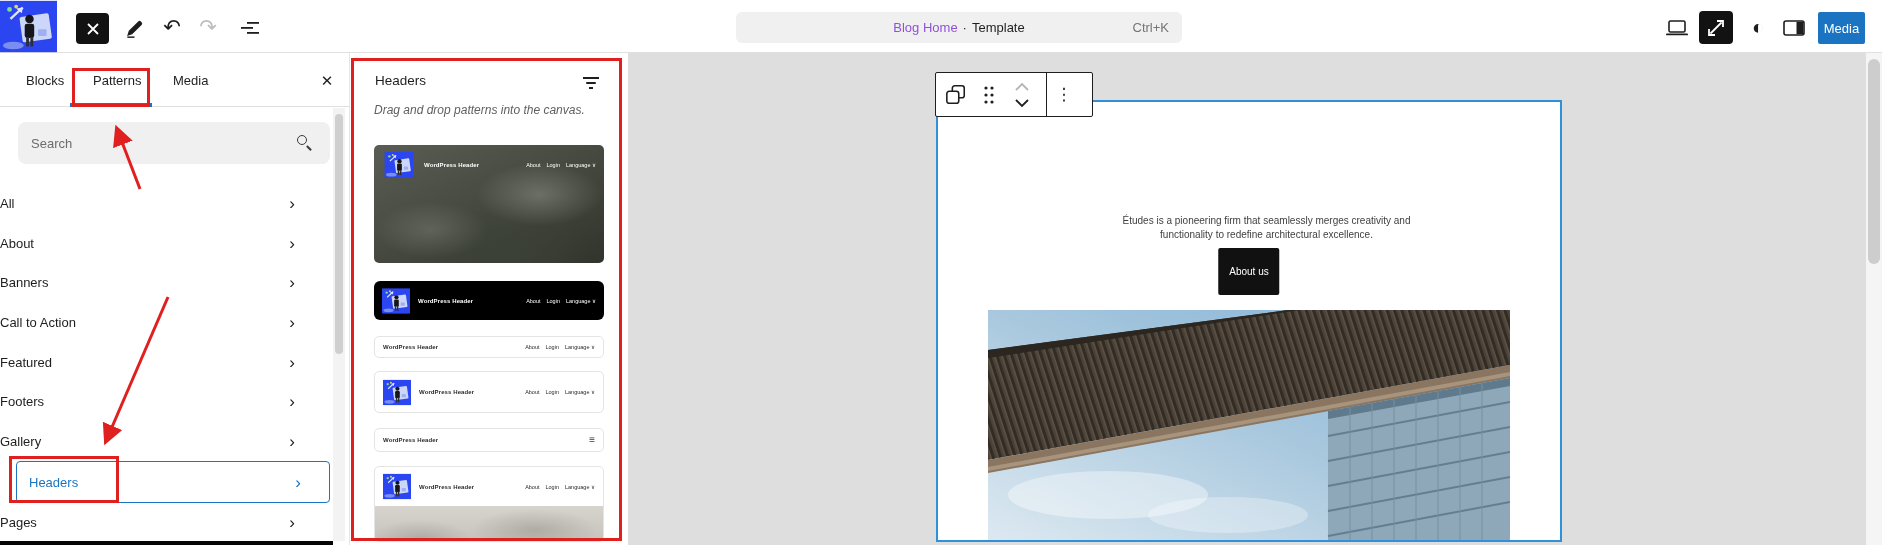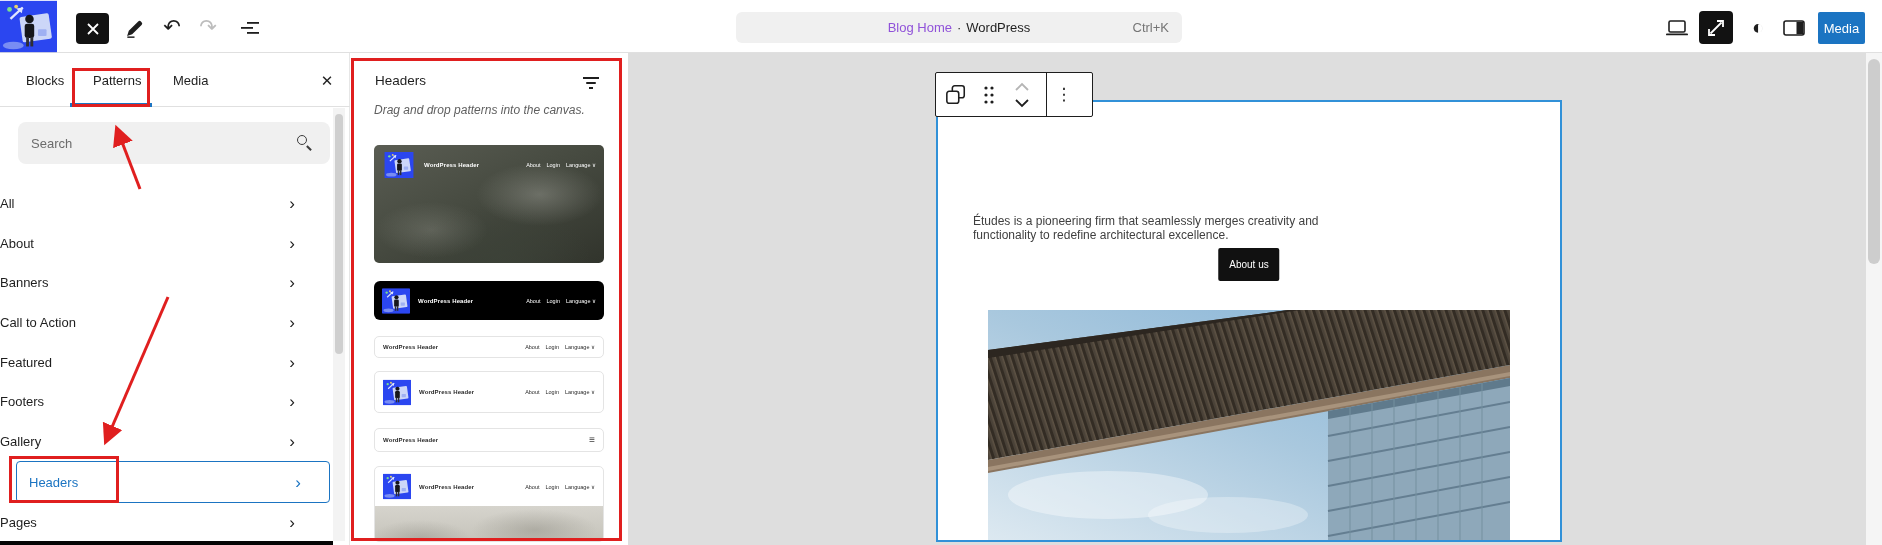--- a/index.html
+++ b/index.html
@@ -80,23 +80,23 @@
   .fog-light{background:
       radial-gradient(ellipse 90px 30px at 70% 60%, rgba(120,118,108,.35), transparent 70%),
       radial-gradient(ellipse 70px 26px at 20% 80%, rgba(110,108,100,.28), transparent 70%),
       linear-gradient(#d6d4cd,#c3c1b8);}
 
   
   .canvas{position:absolute;left:628px;top:53px;width:1254px;height:492px;background:#dedede;z-index:5;}
   .page{position:absolute;left:308px;top:47px;width:626px;height:442px;background:#fff;border:2px solid #3191d8;overflow:hidden;}
   .page-heading{position:absolute;left:0;top:38px;width:100%;text-align:center;
                 font-family:"Liberation Serif",serif;font-weight:400;font-size:25px;line-height:31px;color:#111;}
-  .page-sub{position:absolute;left:0;top:112px;width:100%;font-size:12px;line-height:14px;color:#3f3f3f;padding-left:35px;}
+  .page-sub{position:absolute;left:0;top:112px;width:100%;text-align:center;font-size:10px;line-height:14px;color:#3f3f3f;padding-left:35px;}
   .page-cta{position:absolute;left:50%;top:146px;transform:translateX(-50%);background:#111;color:#fff;
-            font-size:10px;padding:11px 11px;border-radius:2px;border:none;cursor:pointer;}
+            font-size:10px;padding:18px 11px;border-radius:2px;border:none;cursor:pointer;}
   .page-photo{position:absolute;left:50px;top:208px;width:522px;height:232px;}
   .block-toolbar{position:absolute;left:307px;top:19px;width:158px;height:45px;background:#fff;border:1px solid #1e1e1e;
                  border-radius:2px;display:flex;align-items:center;z-index:25;}
   .bt-btn{display:flex;align-items:center;justify-content:center;background:none;border:none;cursor:pointer;padding:0;}
   .bt-divider{width:1px;height:45px;background:#1e1e1e;margin-left:12px;}
   .bt-kebab{font-size:17px;color:#1e1e1e;width:34px;height:45px;}
   .canvas-scroll{position:absolute;left:1866px;top:53px;width:16px;height:492px;background:#f5f5f5;z-index:6;}
   .canvas-scroll .thumb{position:absolute;left:2px;top:6px;width:12px;height:205px;background:#cdcdcd;border-radius:6px;}
 
   
@@ -159,21 +159,21 @@
       <svg width="20" height="18" viewBox="0 0 20 18">
         <rect x="7" y="3" width="12" height="1.8" fill="#1e1e1e"></rect>
         <rect x="1" y="8" width="12" height="1.8" fill="#1e1e1e"></rect>
         <rect x="7" y="13" width="12" height="1.8" fill="#1e1e1e"></rect>
       </svg>
     </button>
 
     <div class="cmdbar">
       <span class="cmd-primary">Blog Home</span>
       <span class="cmd-sep">·</span>
-      <span class="cmd-secondary">WordPress</span>
+      <span class="cmd-secondary">Template</span>
       <span class="cmd-shortcut">Ctrl+K</span>
     </div>
 
     <button class="tb-btn btn-device">
       <svg width="24" height="22" viewBox="0 0 24 22">
         <rect x="4" y="4" width="16" height="11" rx="1.5" fill="none" stroke="#1e1e1e" stroke-width="1.6"></rect>
         <rect x="1" y="16.5" width="22" height="1.8" rx="0.9" fill="#1e1e1e"></rect>
       </svg>
     </button>
 

